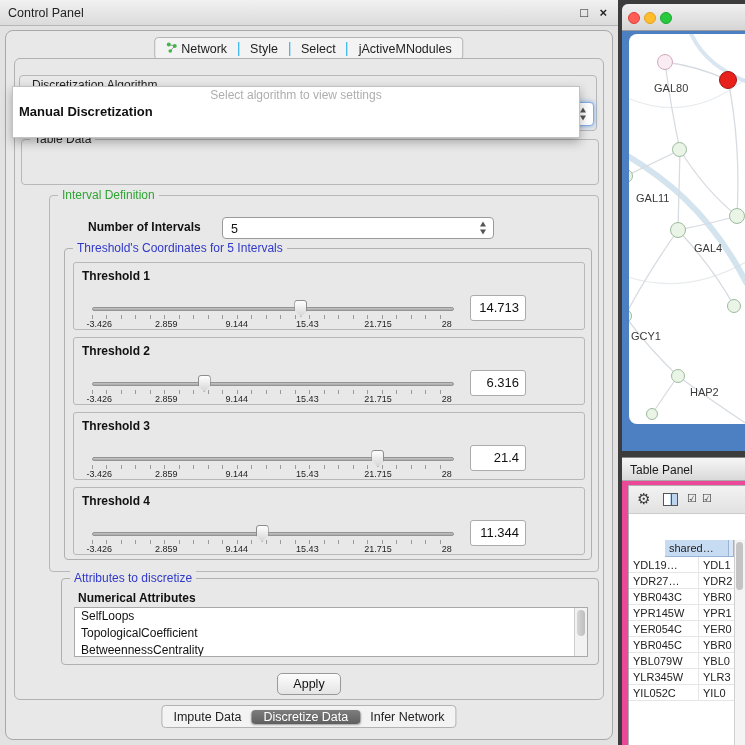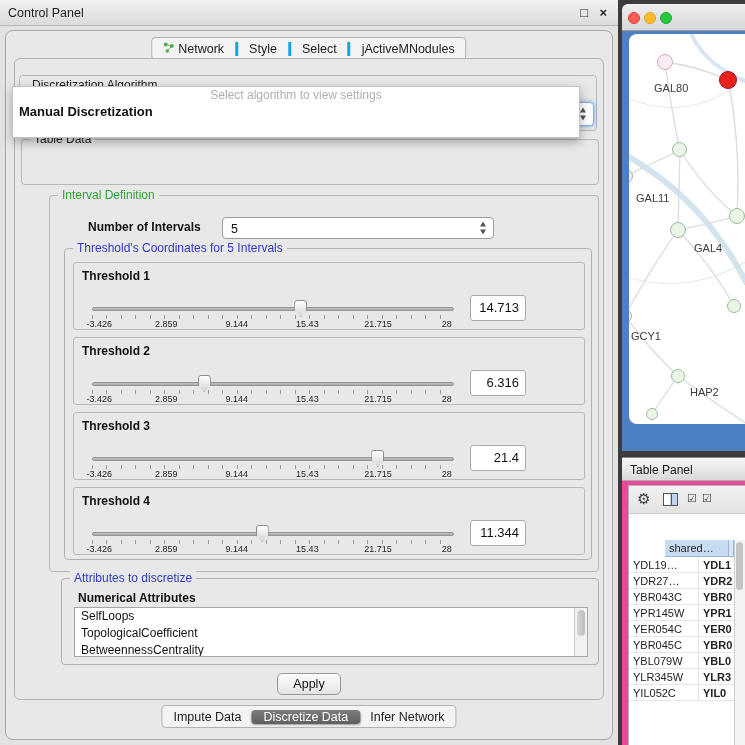--- a/index.html
+++ b/index.html
@@ -17,21 +17,21 @@
 
   .panel-outer{position:absolute;left:5px;top:30px;width:608px;height:710px;
     background:#e8e8e8;border:1px solid #a8a8a8;border-radius:8px;}
 
   
   .tabstrip{position:absolute;display:flex;align-items:center;height:23px;
     border:1px solid #b2b2b2;border-radius:4px;background:#f3f3f3;font-size:12.5px;color:#222;}
   .tabstrip.top{top:6px;left:50%;transform:translateX(-50%);}
   .tabstrip.bottom{top:674px;left:50%;transform:translateX(-50%);}
   .tab{display:flex;align-items:center;gap:4px;padding:0 11px;white-space:nowrap;}
-  .tab + .tab{border-left:3px solid #0ea5e9;}
+  .tab + .tab{border-left:1px solid #0ea5e9;}
   .tab.selected{background:linear-gradient(#7d7d7d,#5f5f5f);color:#fff;border-radius:4px;
     margin:-2px -1px;padding:0 12px;border-left:none;box-shadow:0 1px 2px rgba(0,0,0,.35);}
   .tab.selected + .tab{border-left:none;}
 
   
   .content-box{position:absolute;left:8px;top:27px;width:590px;height:642px;
     border:1px solid #b2b2b2;border-radius:6px;background:#e8e8e8;}
 
   .group{position:absolute;border:1px solid #b8b8b8;border-radius:4px;}
   .group-label{position:absolute;top:-8px;left:8px;background:#e8e8e8;padding:0 4px;
@@ -143,21 +143,21 @@
   .checkbox-icons{position:absolute;left:58px;top:6px;font-size:11px;color:#333;letter-spacing:1px;}
   .tp-table{position:absolute;left:0;top:54px;right:11px;bottom:0;font-size:11px;color:#222;}
   .tp-hrow{display:flex;height:17px;line-height:17px;padding-left:36px;}
   .tp-hcell{padding-left:4px;white-space:nowrap;overflow:hidden;border-right:1px solid #9ab4d4;
     border-bottom:1px solid #9ab4d4;}
   .tp-hcell.c1{width:70px;background:#c7dcf3;}
   .tp-hcell.c2{flex:1;background:#d9e6f7;}
   .tp-row{display:flex;height:16px;line-height:16px;border-bottom:1px solid #e6e6e6;}
   .tp-cell{padding-left:4px;white-space:nowrap;overflow:hidden;}
   .tp-cell.c1{width:70px;border-right:1px solid #e6e6e6;}
-  .tp-cell.c2{flex:1;font-weight:bold;}
+  .tp-cell.c2{flex:1;}
   .tp-scrollbar{position:absolute;right:0;top:54px;bottom:0;width:11px;background:#f4f4f4;
     border-left:1px solid #d0d0d0;}
   .tp-thumb{position:absolute;left:1px;top:2px;width:7px;height:48px;background:#c4c4c4;border-radius:4px;}
 </style>
 </head>
 <body>
 
 <div class="stage">
 
   <section class="control-panel">

